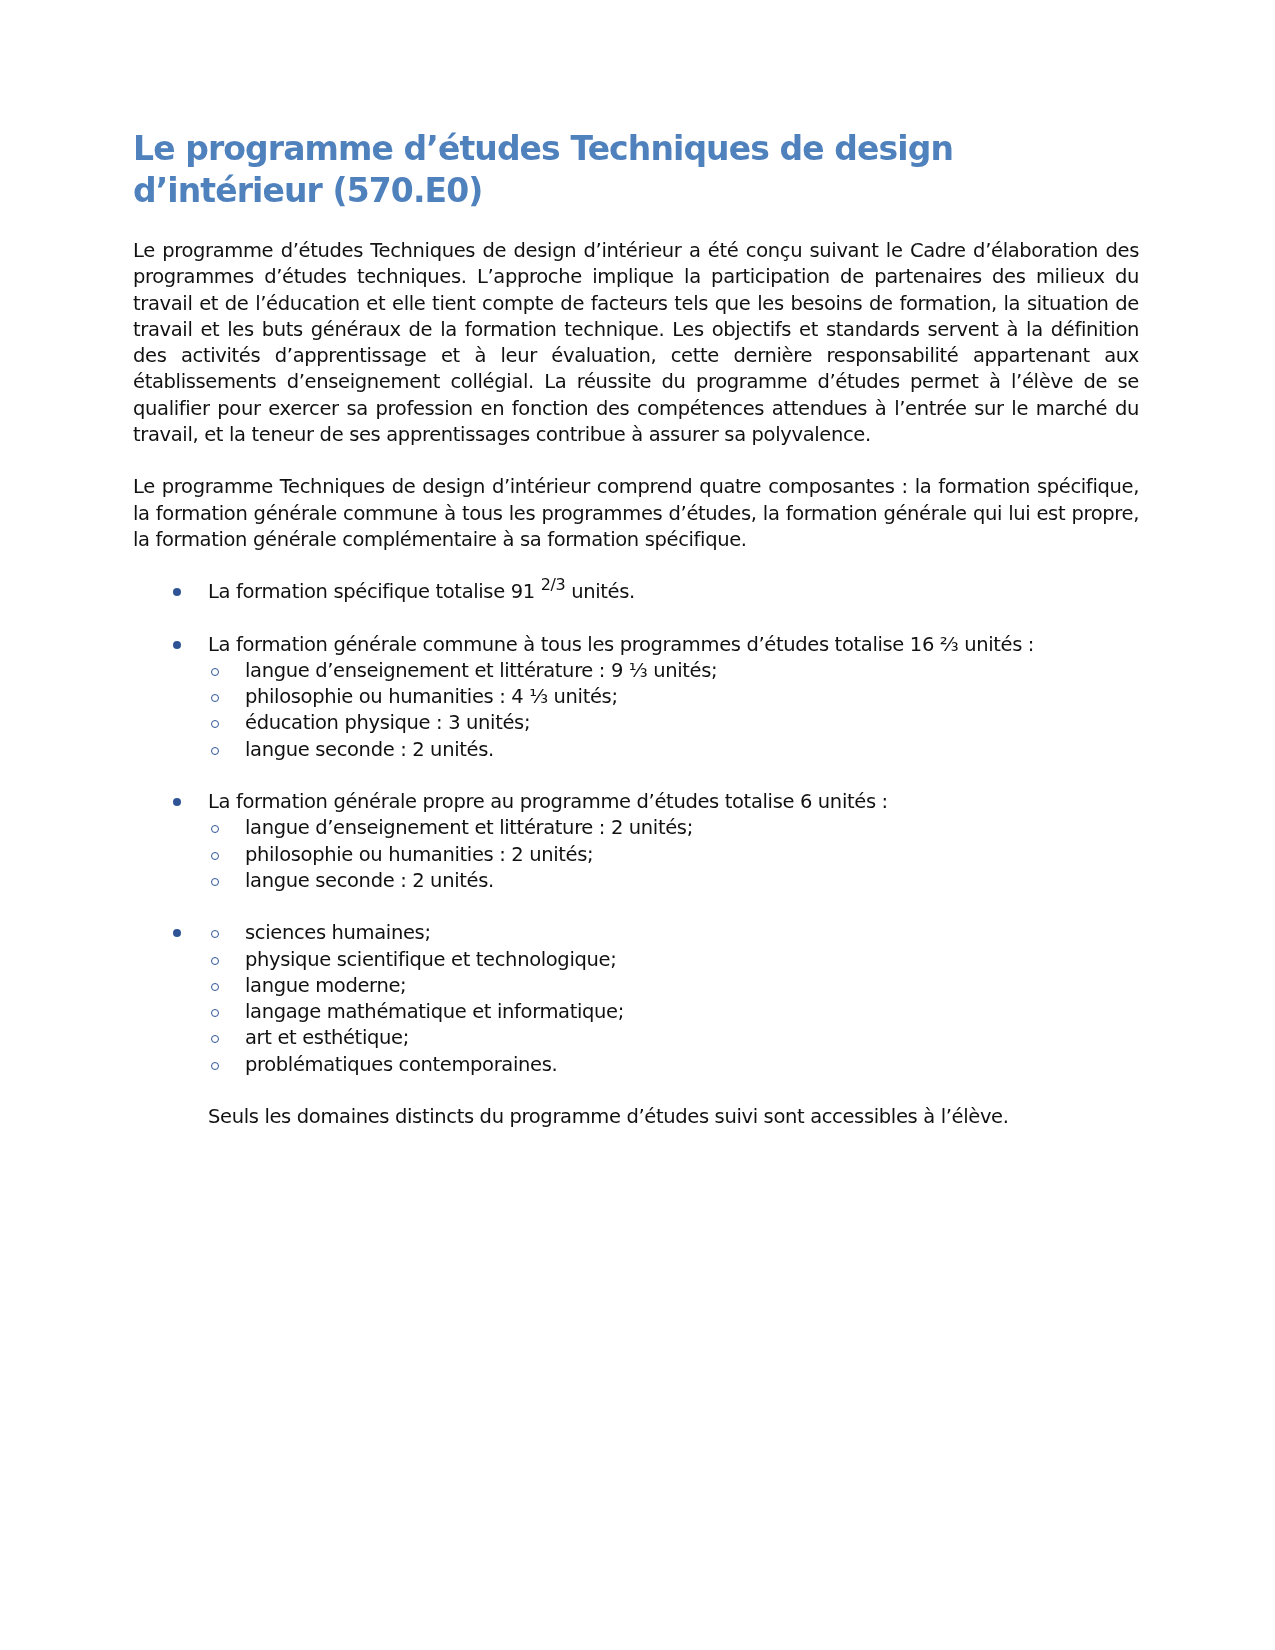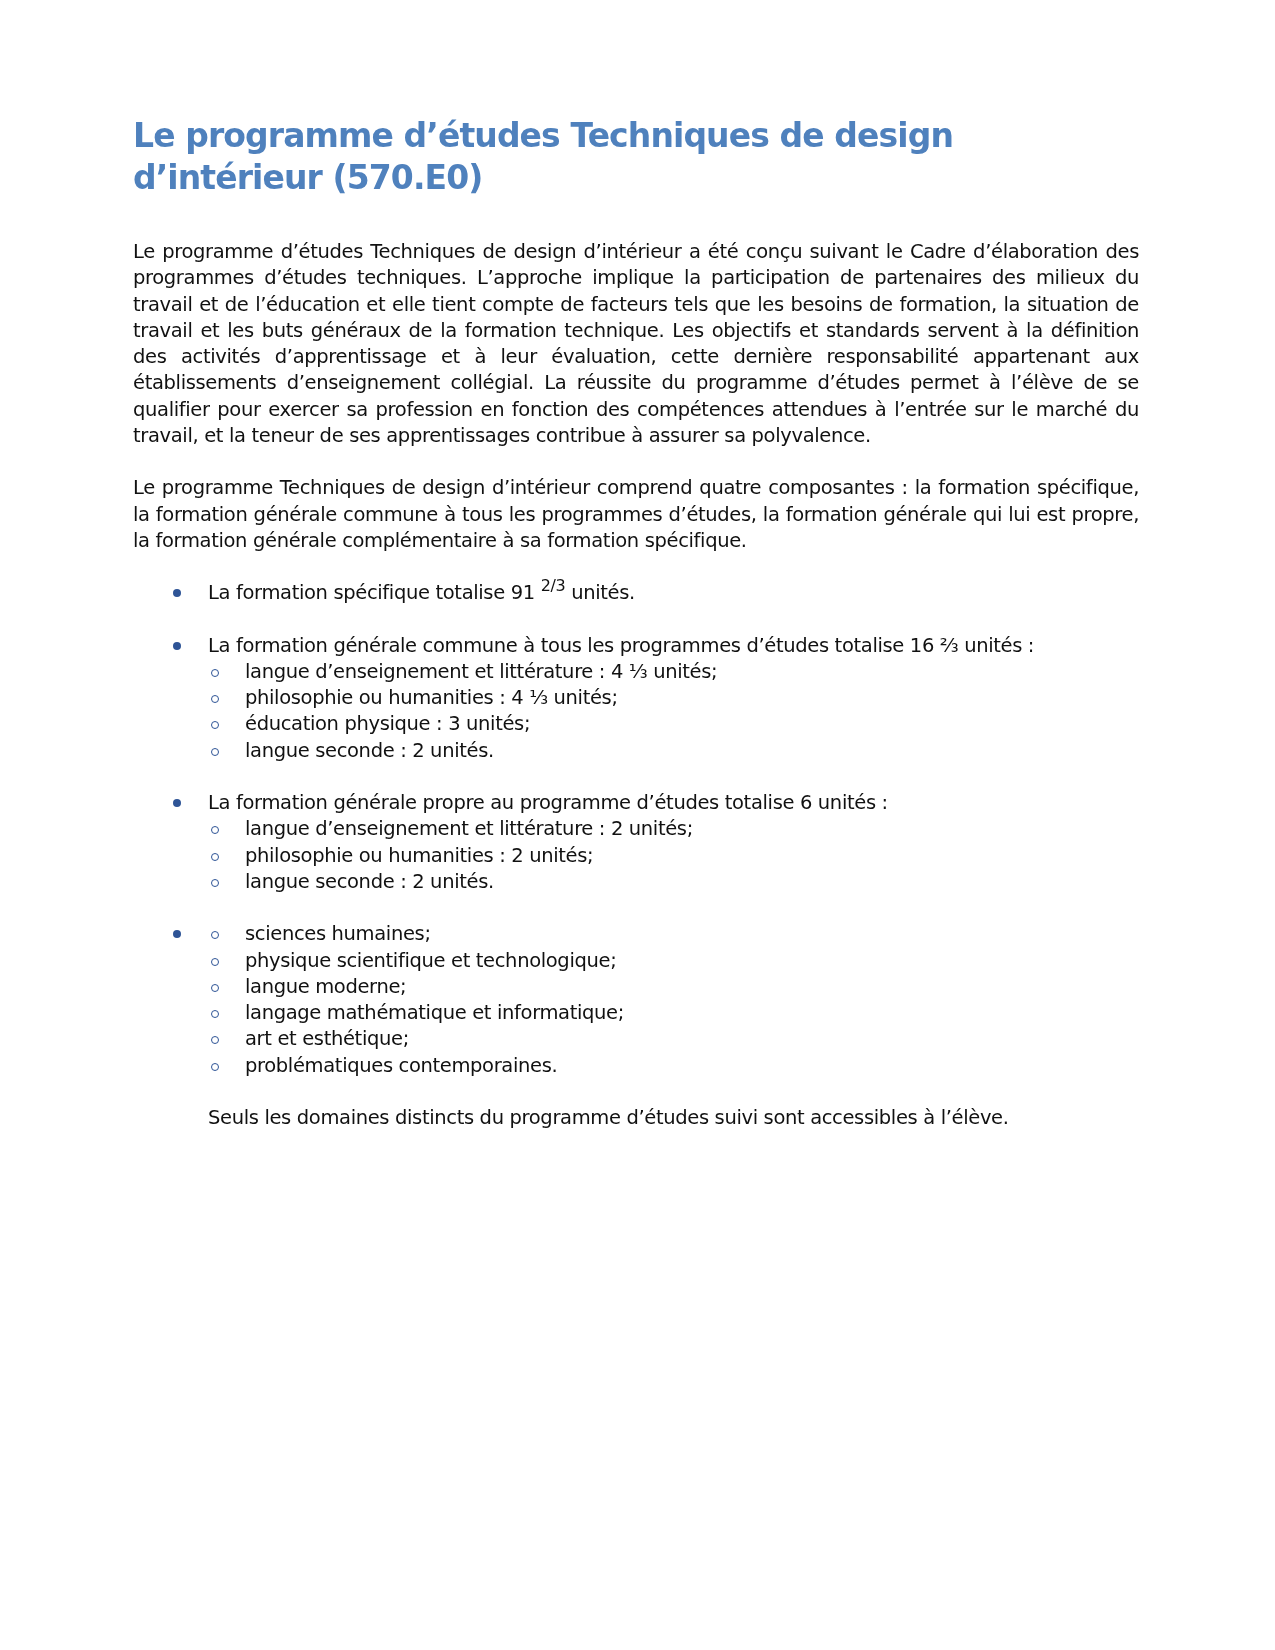--- a/index.html
+++ b/index.html
@@ -1,29 +1,29 @@
 <!DOCTYPE html>
 <html><head>
 <meta charset="utf-8">
 <style>
   html, body { margin: 0; padding: 0; background: #ffffff; }
   body { width: 1275px; height: 1650px; position: relative; overflow: hidden; }
   .page {
-    position: absolute; left: 133px; top: 115px; width: 1006px;
+    position: absolute; left: 133px; top: 128px; width: 1006px;
     font-family: "DejaVu Sans", sans-serif; color: #111111;
   }
   h1.title {
     margin: 0; font-family: "DejaVu Sans", sans-serif; font-weight: bold;
     font-size: 33px; line-height: 42px; color: #4F81BD; letter-spacing: -0.9px;
   }
   p.body {
     margin: 0; font-size: 19.5px; line-height: 26.3px; text-align: justify;
     letter-spacing: -0.35px;
   }
-  p.p1 { margin-top: 40px; }
+  p.p1 { margin-top: 26px; }
   p.p2 { margin-top: 26px; }
   ul.main { list-style: none; margin: 26px 0 0 0; padding: 0; }
   ul.main > li { position: relative; padding-left: 75px; font-size: 19.5px; line-height: 26.3px; margin-bottom: 26px; letter-spacing: -0.35px; text-align: justify; }
   ul.main > li .dot { position: absolute; left: 40px; top: 9px; width: 8px; height: 8px; border-radius: 50%; background: #2E5496; }
   ul.sub { list-style: none; margin: 0; padding: 0; }
   ul.sub > li { position: relative; padding-left: 37px; }
   ul.sub > li .circ { position: absolute; left: 3px; top: 10px; width: 8px; height: 8px; border-radius: 50%; border: 1.3px solid #2E5496; box-sizing: border-box; }
   sup { font-size: 16px; line-height: 0; vertical-align: 8px; }
   .note { margin-top: 26px; }
 </style>
@@ -39,21 +39,21 @@
   <ul class="main">
     <li>
       <span class="dot"></span>
       <span>La formation spécifique totalise 91 </span><sup>2/3</sup><span> unités.</span>
     </li>
 
     <li>
       <span class="dot"></span>
       <span>La formation générale commune à tous les programmes d’études totalise 16 ⅔ unités :</span>
       <ul class="sub">
-        <li><span class="circ"></span><span>langue d’enseignement et littérature : 4 ⅓ unités;</span></li>
+        <li><span class="circ"></span><span>langue d’enseignement et littérature : 9 ⅓ unités;</span></li>
         <li><span class="circ"></span><span>philosophie ou humanities : 4 ⅓ unités;</span></li>
         <li><span class="circ"></span><span>éducation physique : 3 unités;</span></li>
         <li><span class="circ"></span><span>langue seconde : 2 unités.</span></li>
       </ul>
     </li>
 
     <li>
       <span class="dot"></span>
       <span>La formation générale propre au programme d’études totalise 6 unités :</span>
       <ul class="sub">

